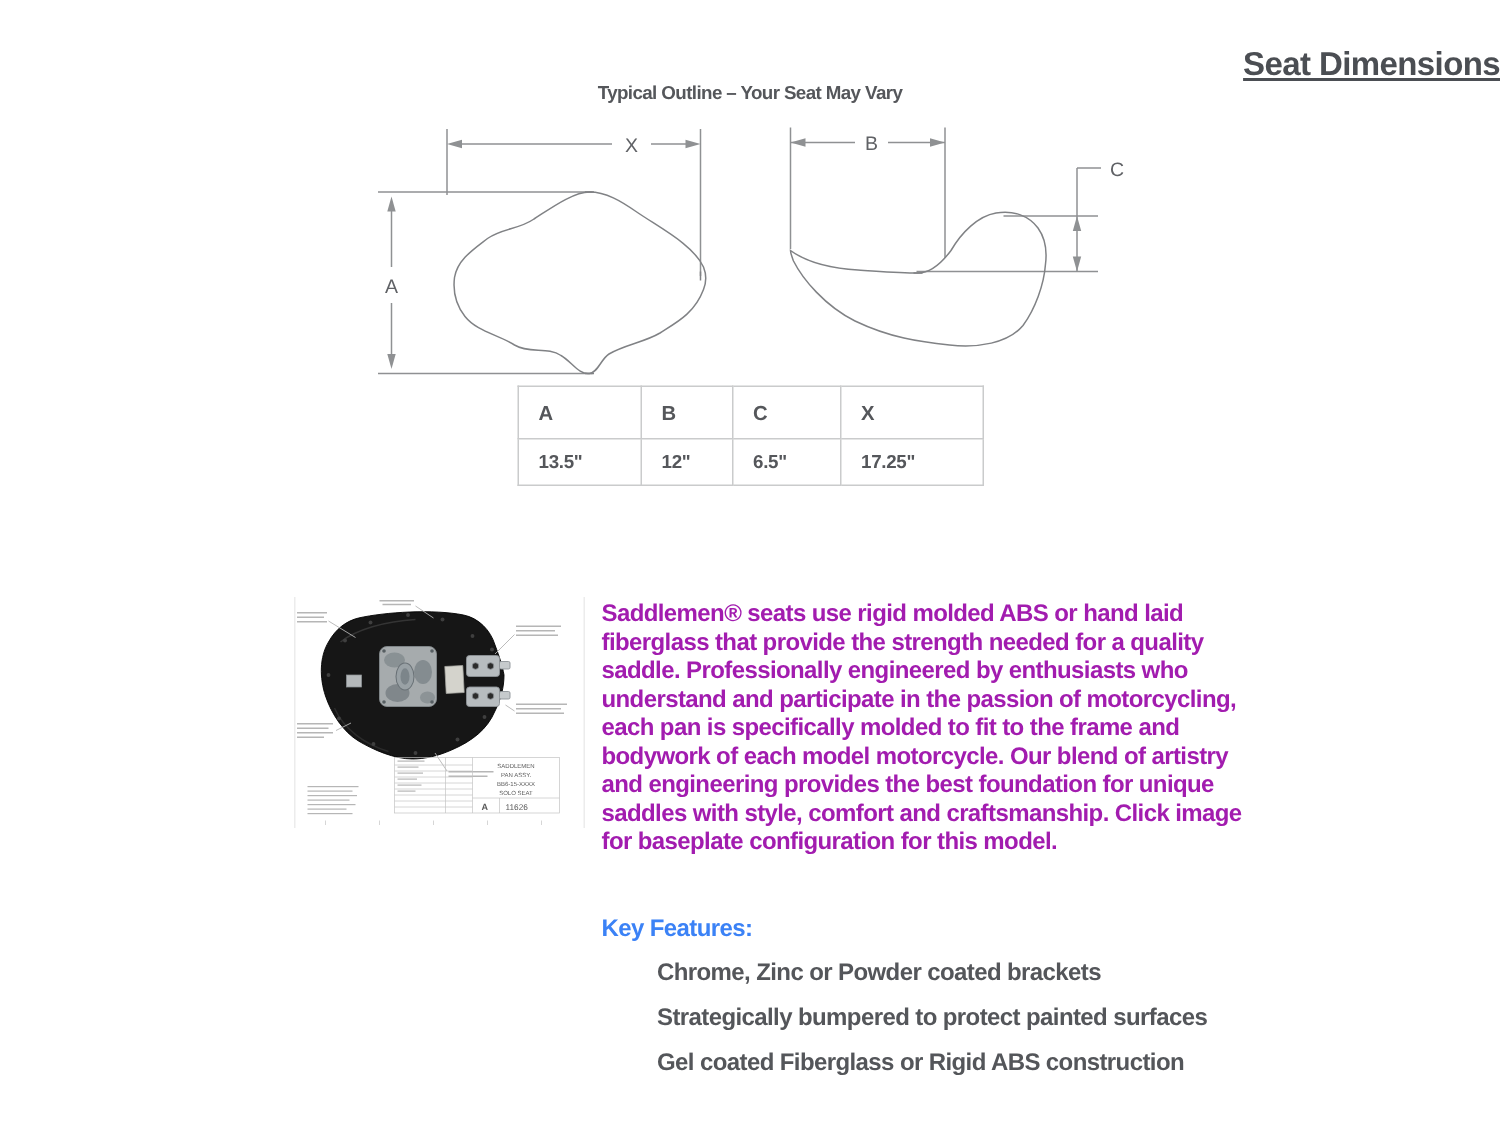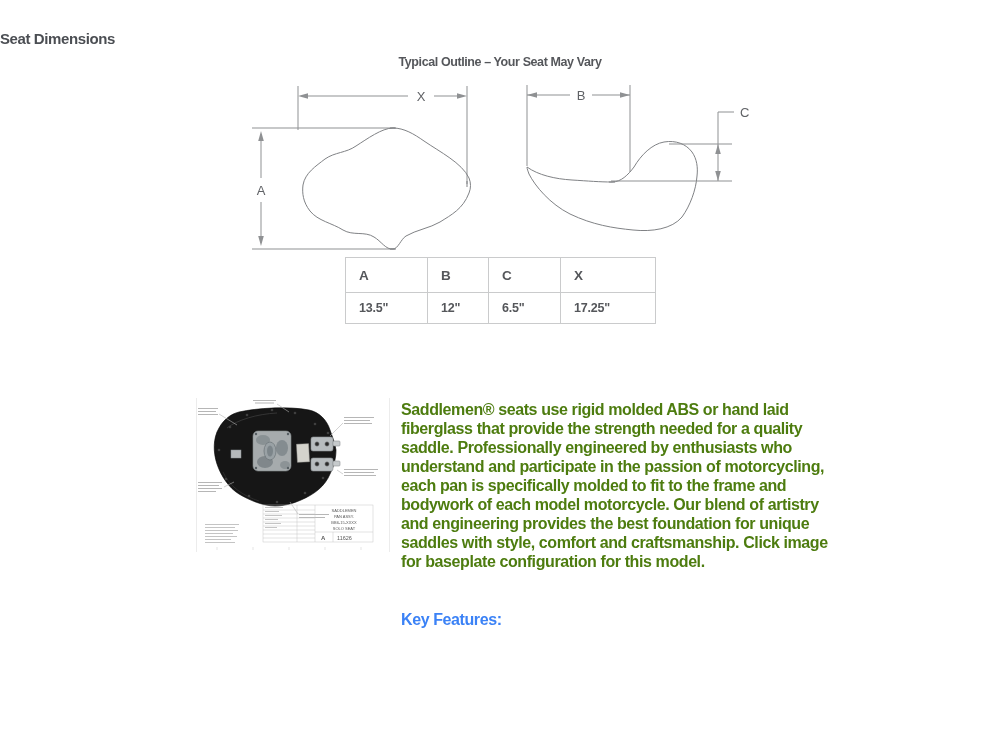--- a/index.html
+++ b/index.html
@@ -2,22 +2,22 @@
 <html><head>
 <meta charset="utf-8">
 <style>
   html,body{margin:0;padding:0;background:#ffffff;}
   .canvas{
     position:relative;width:1000px;height:750px;background:#ffffff;overflow:hidden;
     font-family:"Liberation Sans","DejaVu Sans",sans-serif;color:#54565a;
   }
   .abs{position:absolute;}
   .page-title{
-    left:0;right:0;top:30px;text-align:left;
-    font-size:15px;font-weight:bold;letter-spacing:-0.4px;color:#4b4e53;
+    left:0;right:0;top:30px;text-align:right;
+    font-size:22px;font-weight:bold;letter-spacing:-0.4px;color:#4b4e53;text-decoration:underline;
   }
   .page-subtitle{
     left:0;right:0;top:55px;text-align:center;
     font-size:12.5px;font-weight:bold;letter-spacing:-0.4px;color:#55575b;
   }
   .dims-svg{left:240px;top:78px;width:520px;height:182px;}
   .dims-svg text{fill:#606266;font-size:13px;font-family:"Liberation Sans",sans-serif;}
   .dim-table{
     left:345px;top:257px;width:310px;border-collapse:collapse;table-layout:fixed;
   }
@@ -32,21 +32,21 @@
     border-left:1px solid #ececec;border-right:1px solid #ececec;cursor:pointer;
   }
   .blueprint svg{display:block;}
   .bp-callout{stroke:#b3b3b3;stroke-width:0.6;fill:none;}
   .bp-textline{fill:#b6b6b6;}
   .bp-grid{stroke:#c2c2c2;stroke-width:0.45;fill:none;}
   .bp-tinytext{fill:#5a5a5a;font-family:"Liberation Sans",sans-serif;}
   .description{
     left:401px;top:400px;width:470px;
     font-size:16px;line-height:19px;font-weight:bold;letter-spacing:-0.4px;
-    color:#4d7c0f;white-space:pre-line;
+    color:#a21caf;white-space:pre-line;
   }
   .kf-heading{
     left:401px;top:611px;font-size:16px;font-weight:bold;
     letter-spacing:-0.4px;color:#3b82f6;
   }
   .kf-list{left:438px;top:640px;}
   .kf-item{
     font-size:16px;font-weight:bold;letter-spacing:-0.4px;color:#54565a;
     margin-bottom:12px;white-space:nowrap;
   }
@@ -302,14 +302,19 @@
 fiberglass that provide the strength needed for a quality
 saddle. Professionally engineered by enthusiasts who
 understand and participate in the passion of motorcycling,
 each pan is specifically molded to fit to the frame and
 bodywork of each model motorcycle. Our blend of artistry
 and engineering provides the best foundation for unique
 saddles with style, comfort and craftsmanship. Click image
 for baseplate configuration for this model.</div>
 
   <div class="abs kf-heading">Key Features:</div>
+  <div class="abs kf-list">
+    <div class="kf-item">Chrome, Zinc or Powder coated brackets</div>
+    <div class="kf-item">Strategically bumpered to protect painted surfaces</div>
+    <div class="kf-item">Gel coated Fiberglass or Rigid ABS construction</div>
+  </div>
 
 </div>
 
 </body></html>

